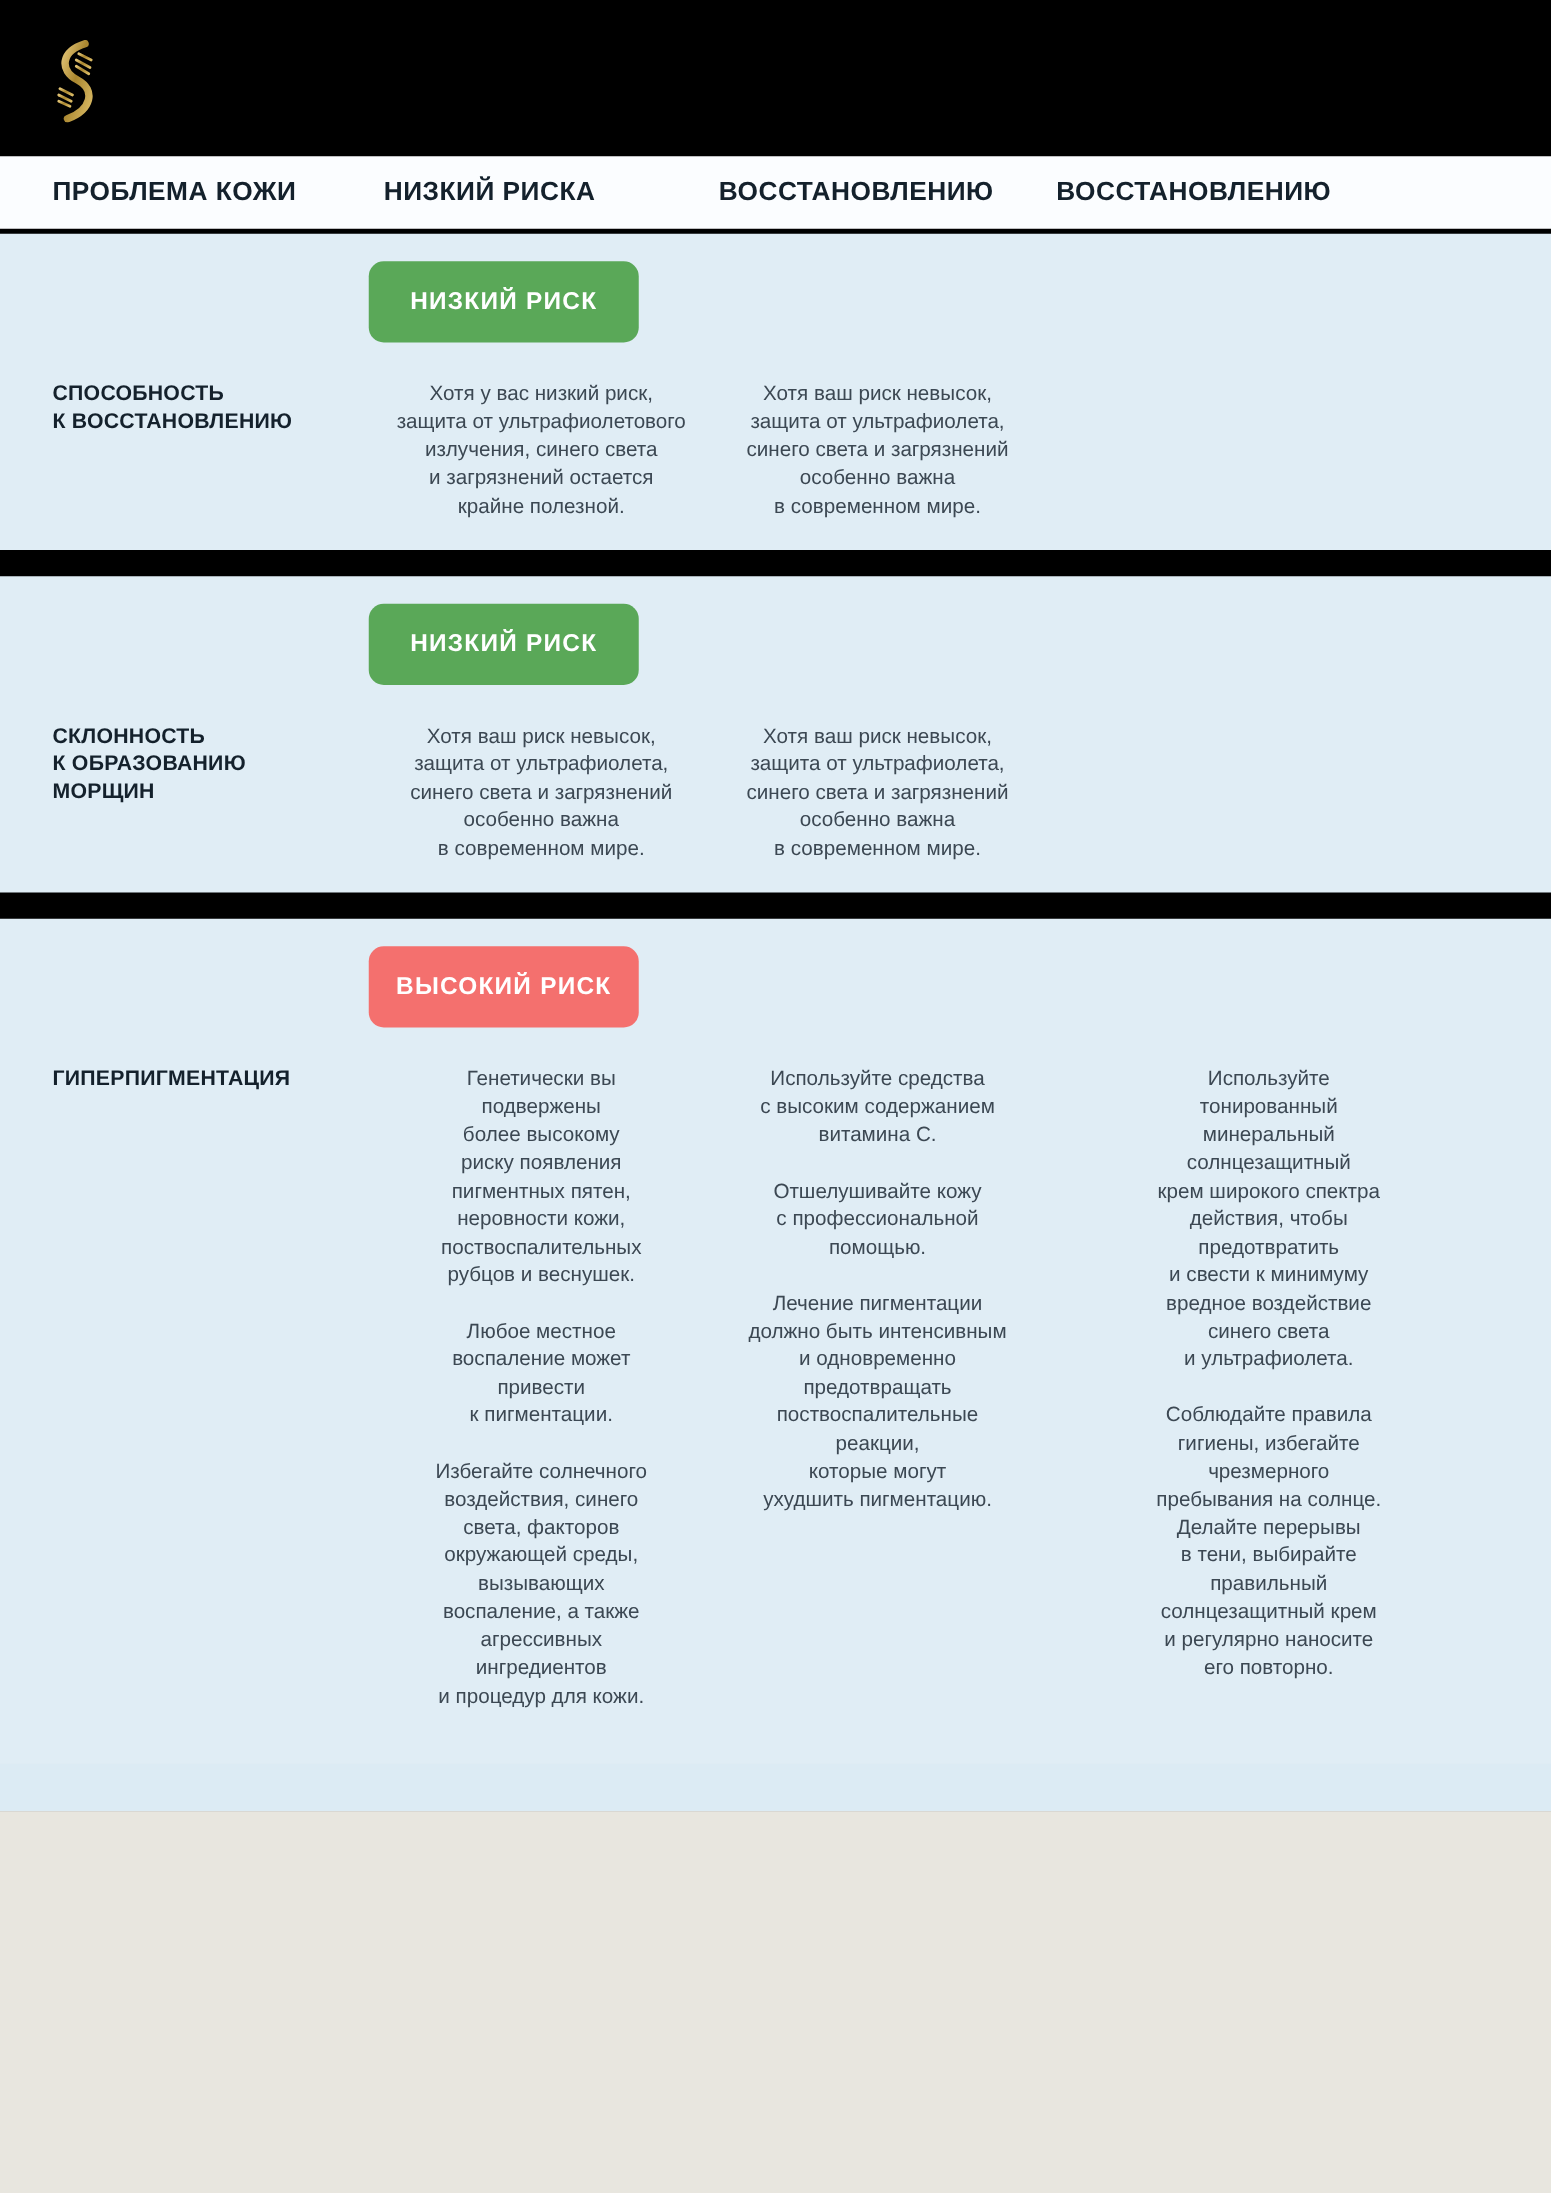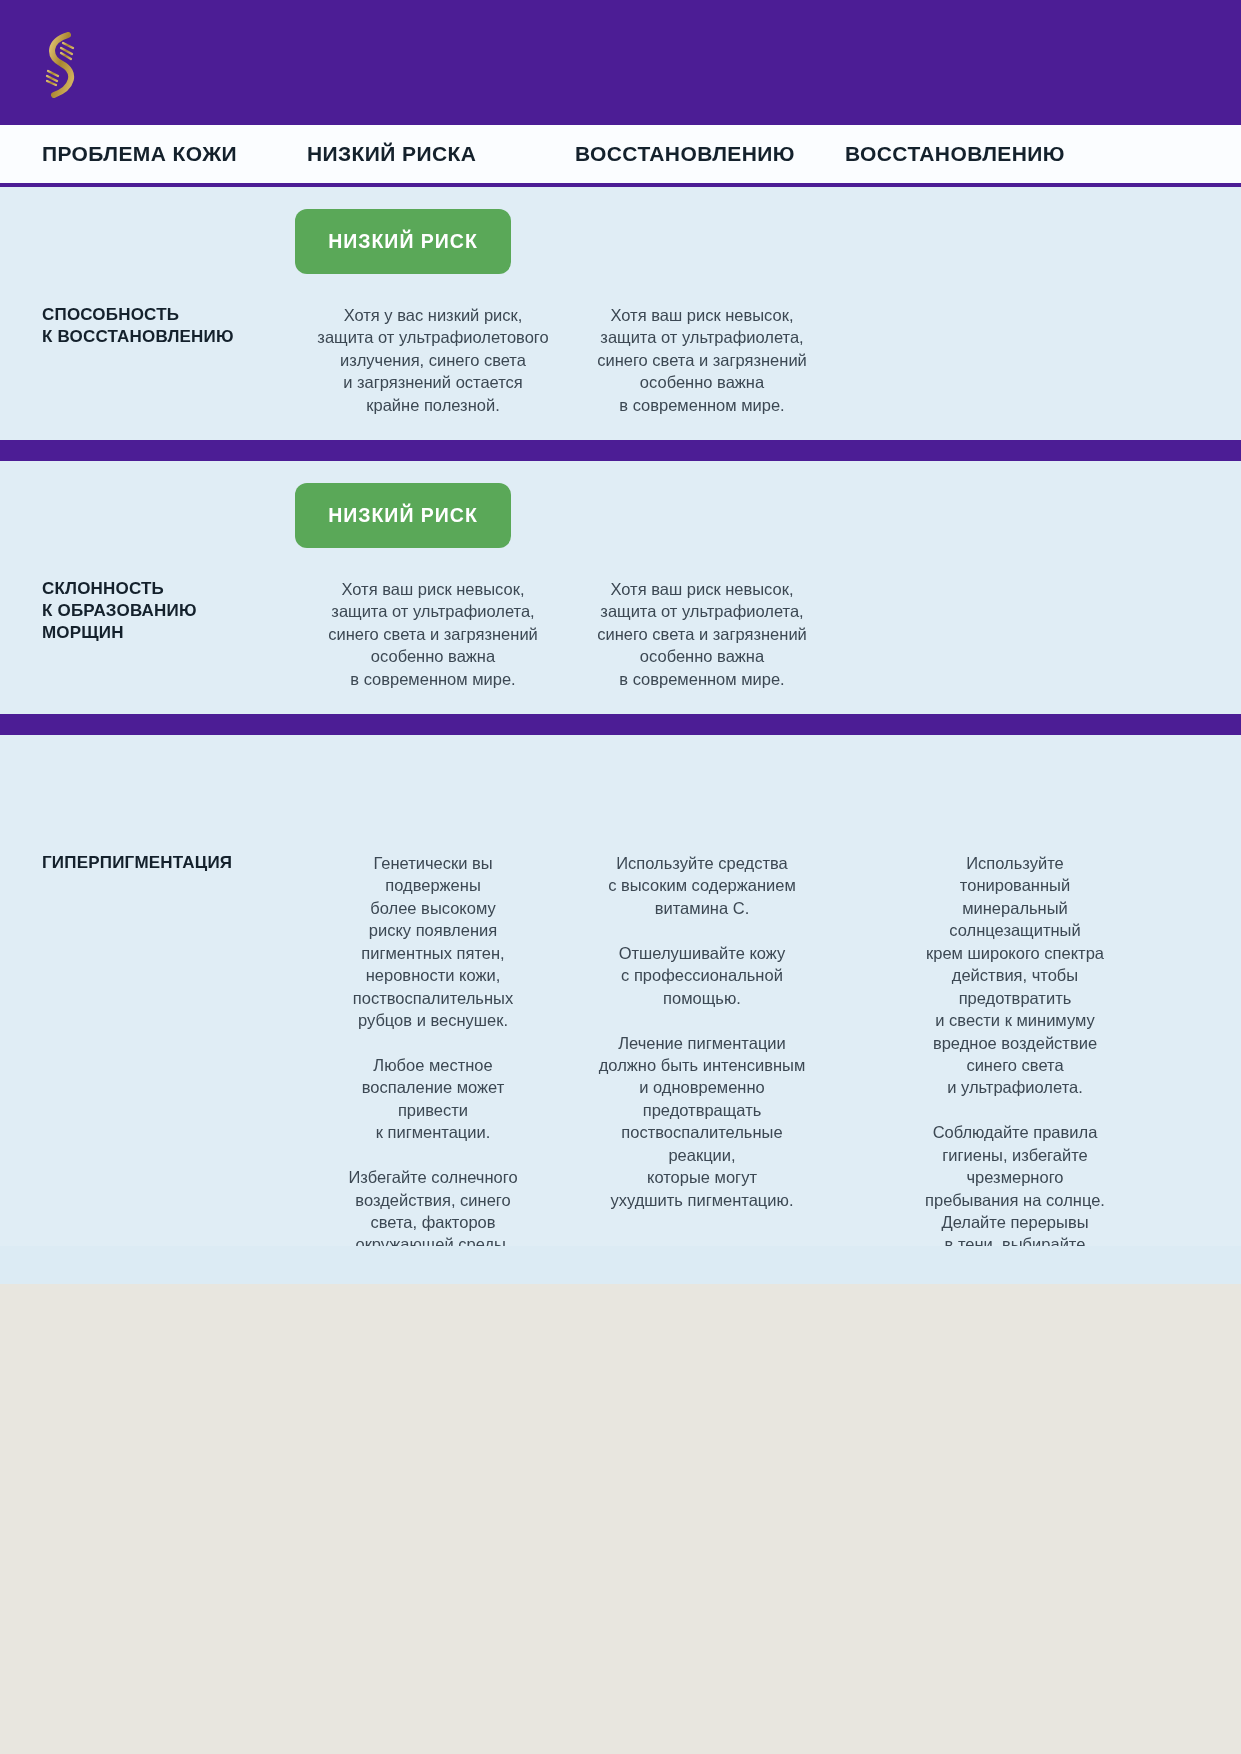--- a/index.html
+++ b/index.html
@@ -1,21 +1,21 @@
 <!DOCTYPE html>
 <html lang="ru"><head>
 <meta charset="utf-8">
 <style>
   * { margin: 0; padding: 0; box-sizing: border-box; }
   html, body { background: #e8e6df; }
   .page {
     position: relative;
     width: 1241px;
-    height: 1284px;
-    background: #4c1d95;
+    height: 1449px;
+    background: #000000;
     font-family: "Liberation Sans", sans-serif;
     overflow: hidden;
     margin: 0 auto;
   }
   .logo {
     position: absolute;
     left: 40px;
     top: 32px;
     width: 40px;
     height: 66px;
@@ -180,20 +180,21 @@
 особенно важна
 в современном мире.</div>
     <div class="cell c3 body-text">Хотя ваш риск невысок,
 защита от ультрафиолета,
 синего света и загрязнений
 особенно важна
 в современном мире.</div>
     <div class="cell c4 body-text"></div>
   </section>
       <section class="section">
+    <div class="risk-badge badge-high">ВЫСОКИЙ РИСК</div>
     <div class="cell c1 problem-label">ГИПЕРПИГМЕНТАЦИЯ</div>
     <div class="cell c2 body-text">Генетически вы
 подвержены
 более высокому
 риску появления
 пигментных пятен,
 неровности кожи,
 поствоспалительных
 рубцов и веснушек.
 

